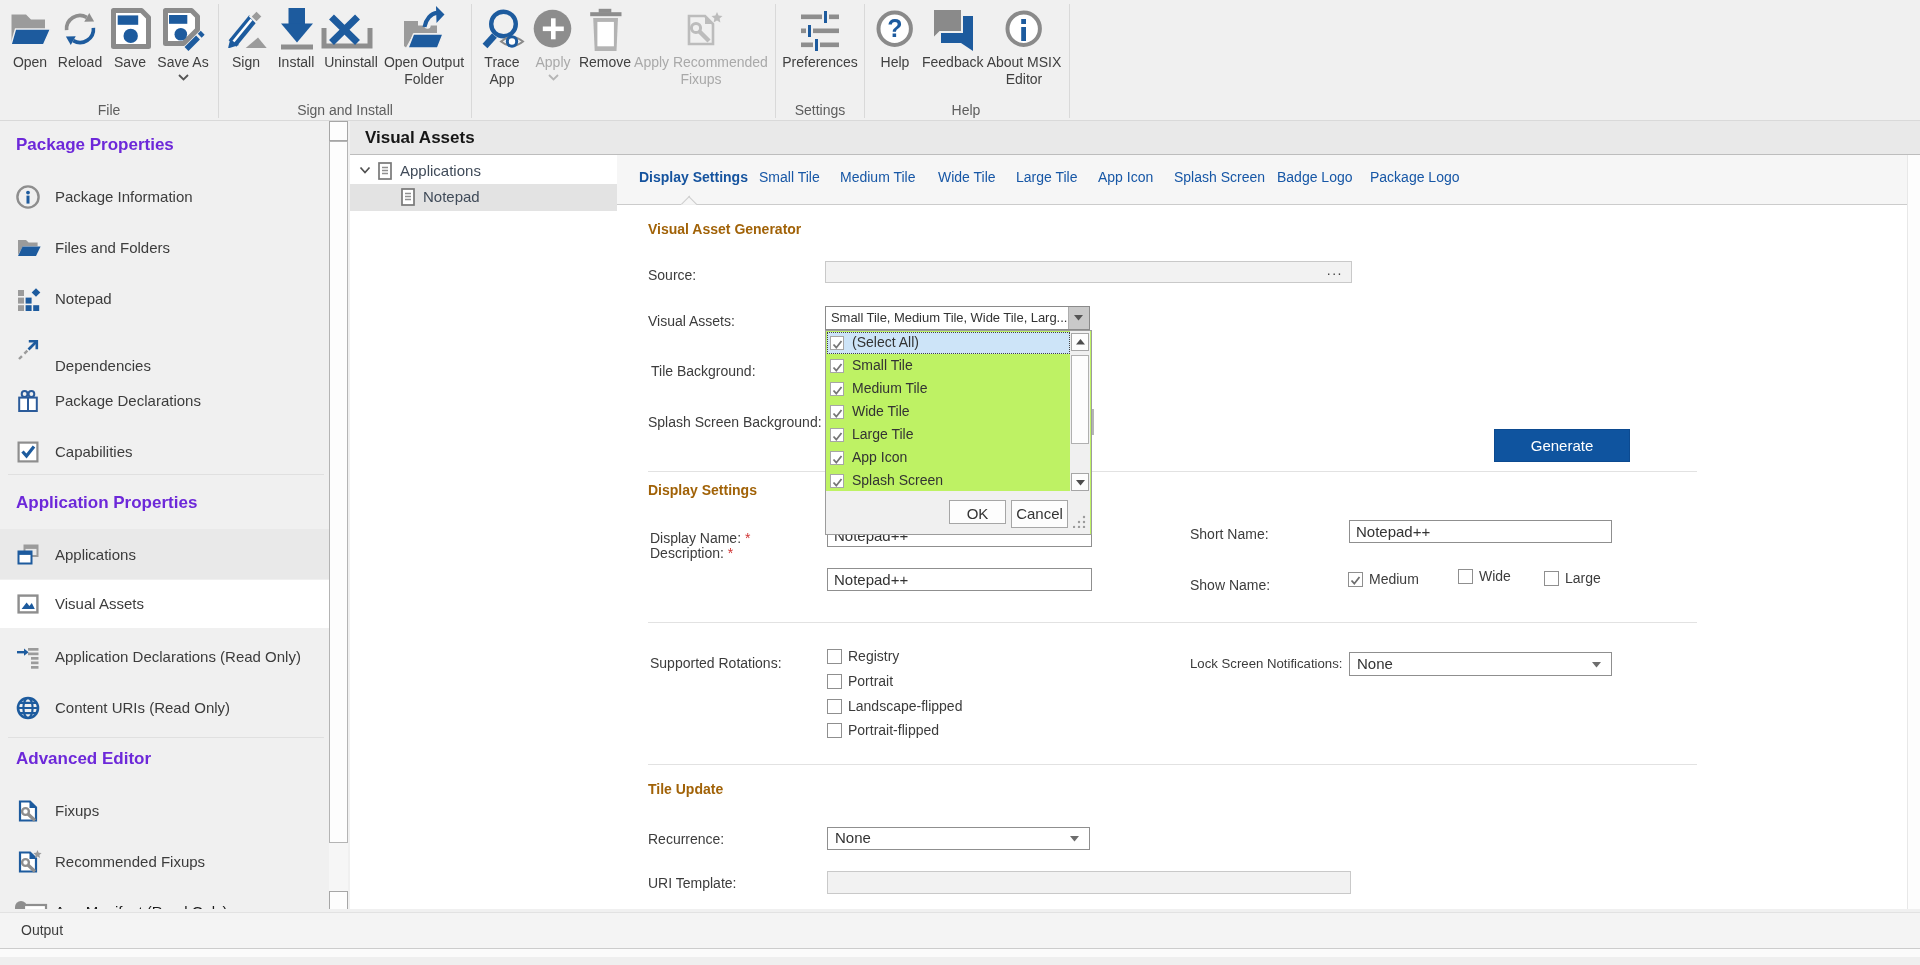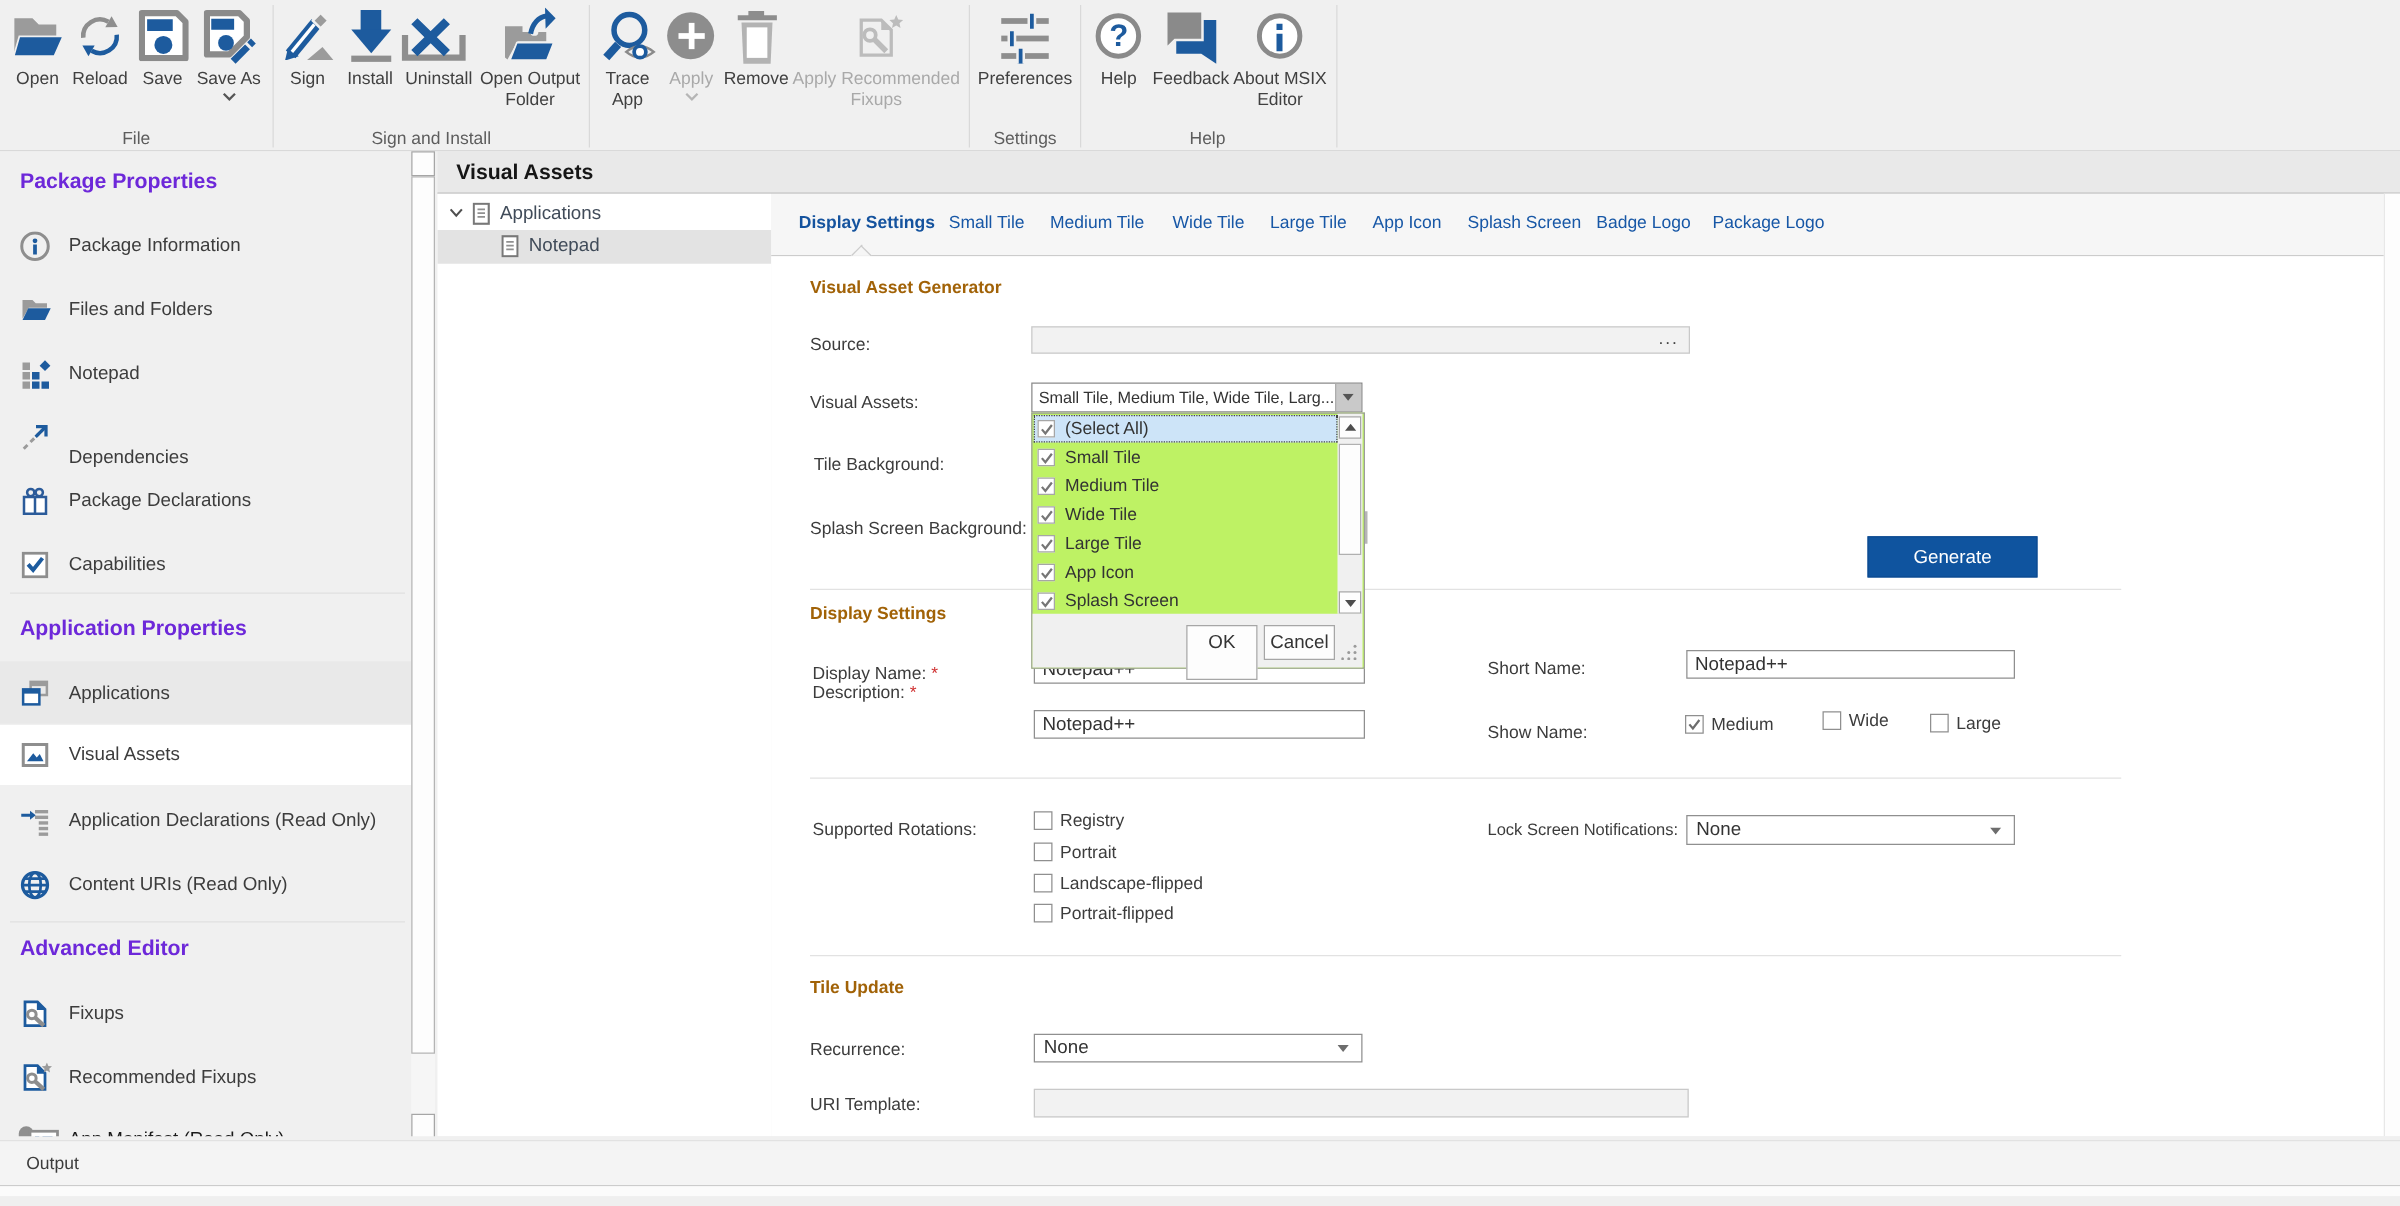--- a/index.html
+++ b/index.html
@@ -453,21 +453,21 @@
         </svg>
     </div>
     <div class="abs" style="left:245px;top:24px;width:18px;height:89px;background:#fdfdfd;border:1px solid #b0b0b0;"></div>
     <div class="abs" style="left:245px;top:142px;width:18px;height:18px;background:#fdfdfd;border:1px solid #a6a6a6;">
       <svg style="position:absolute;left:3.5px;top:5.5px;" width="9" height="6" viewBox="0 0 9 6">
           <path d="M0 0 h9 L4.5 5.5 Z" fill="#4d4d4d"></path>
         </svg>
     </div>
 
     <div class="abs" style="left:0;top:160px;width:264px;height:43px;background:#f0f0f0;">
-      <div class="abs" style="left:123px;top:9px;width:57px;height:44px;background:#fdfdfd;border:1px solid #a6a6a6;text-align:center;line-height:26px;font-size:15px;color:#333;">OK</div>
+      <div class="abs" style="left:123px;top:9px;width:57px;height:24px;background:#fdfdfd;border:1px solid #a6a6a6;text-align:center;line-height:26px;font-size:15px;color:#333;">OK</div>
       <div class="abs" style="left:185px;top:9px;width:57px;height:28px;background:#fdfdfd;border:1px solid #a6a6a6;text-align:center;line-height:26px;font-size:15px;color:#333;">Cancel</div>
       <svg class="abs" style="left:247px;top:23px;" width="14" height="14" viewBox="0 0 14 14">
         <circle cx="11" cy="3" r="1.2" fill="#9a9a9a"></circle>
           <circle cx="11" cy="8" r="1.2" fill="#9a9a9a"></circle>
           <circle cx="11" cy="13" r="1.2" fill="#9a9a9a"></circle>
         <circle cx="6" cy="8" r="1.2" fill="#9a9a9a"></circle>
           <circle cx="6" cy="13" r="1.2" fill="#9a9a9a"></circle>
           <circle cx="1" cy="13" r="1.2" fill="#9a9a9a"></circle>
       </svg>
     </div>

